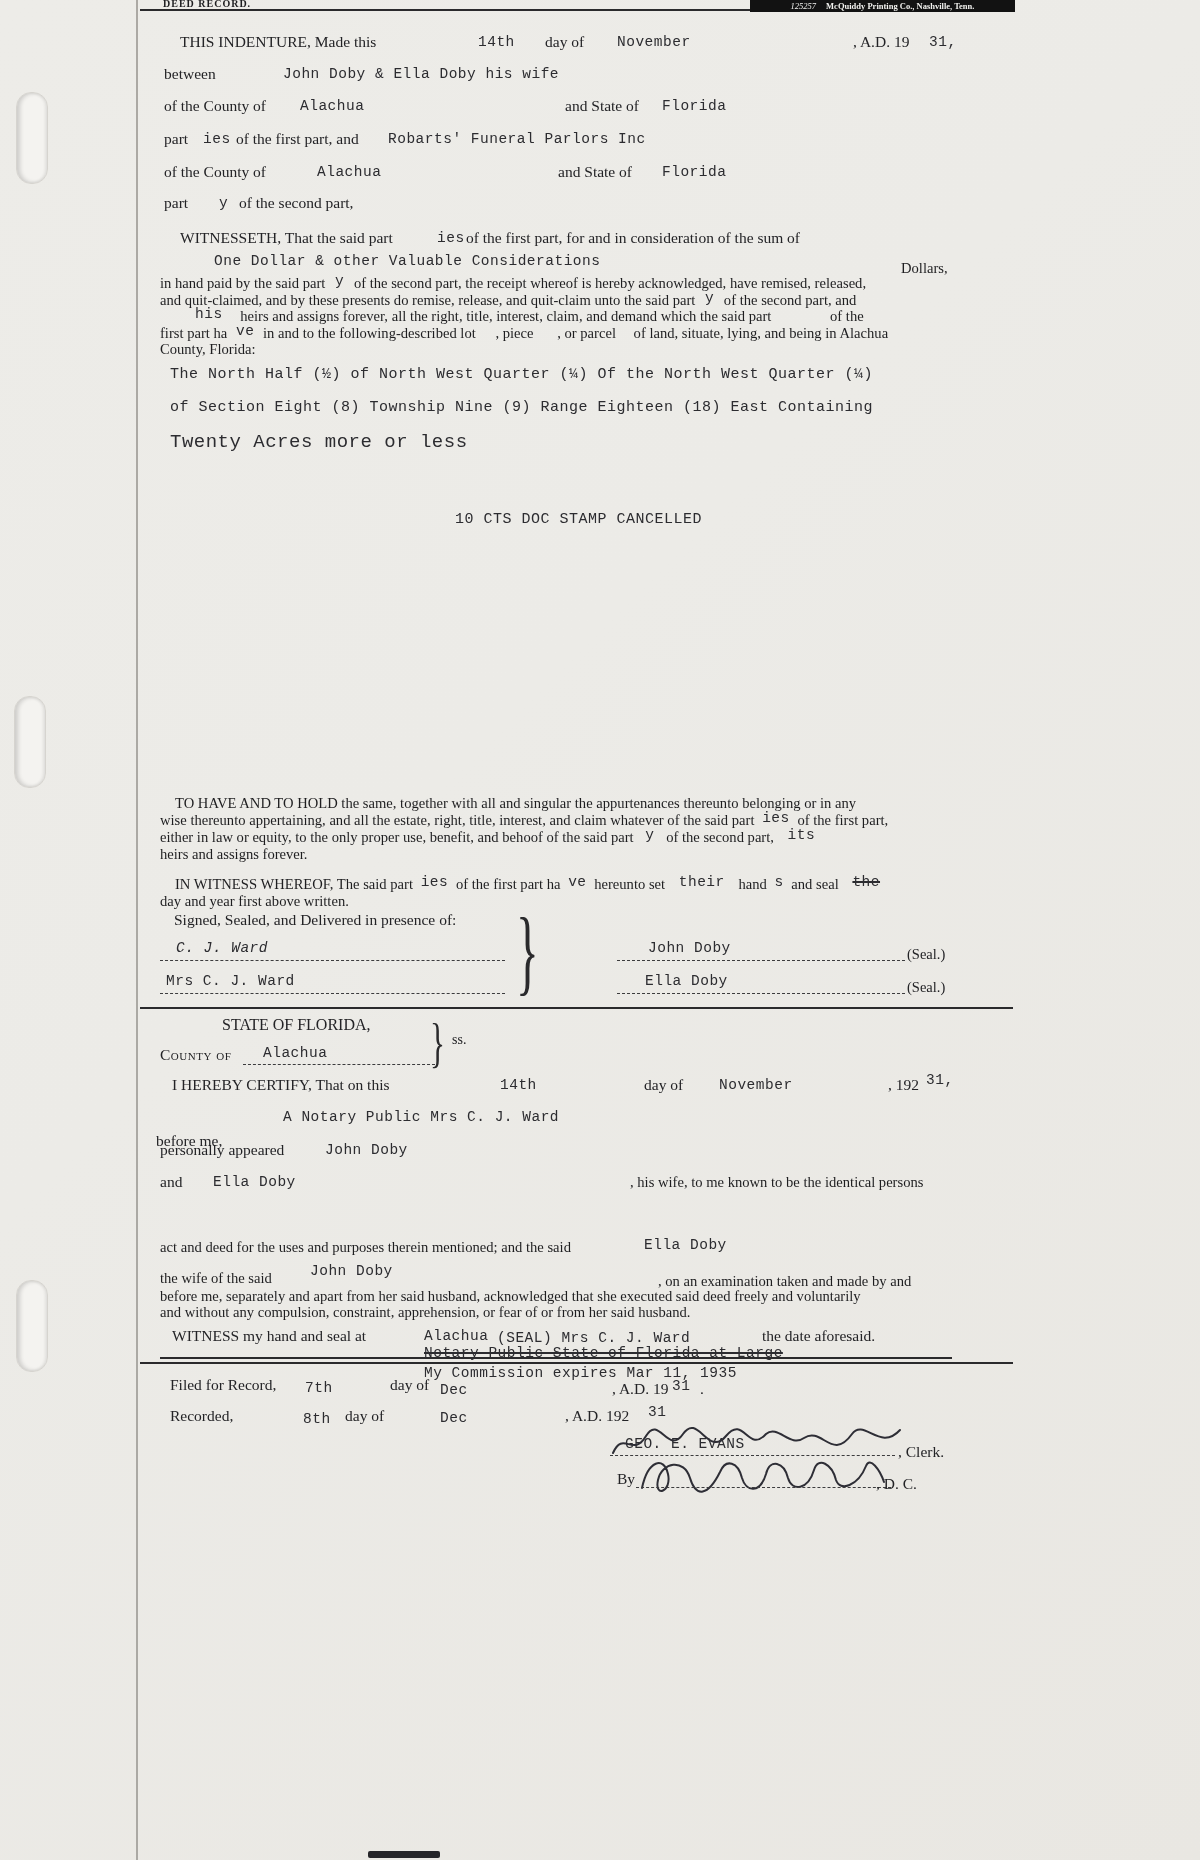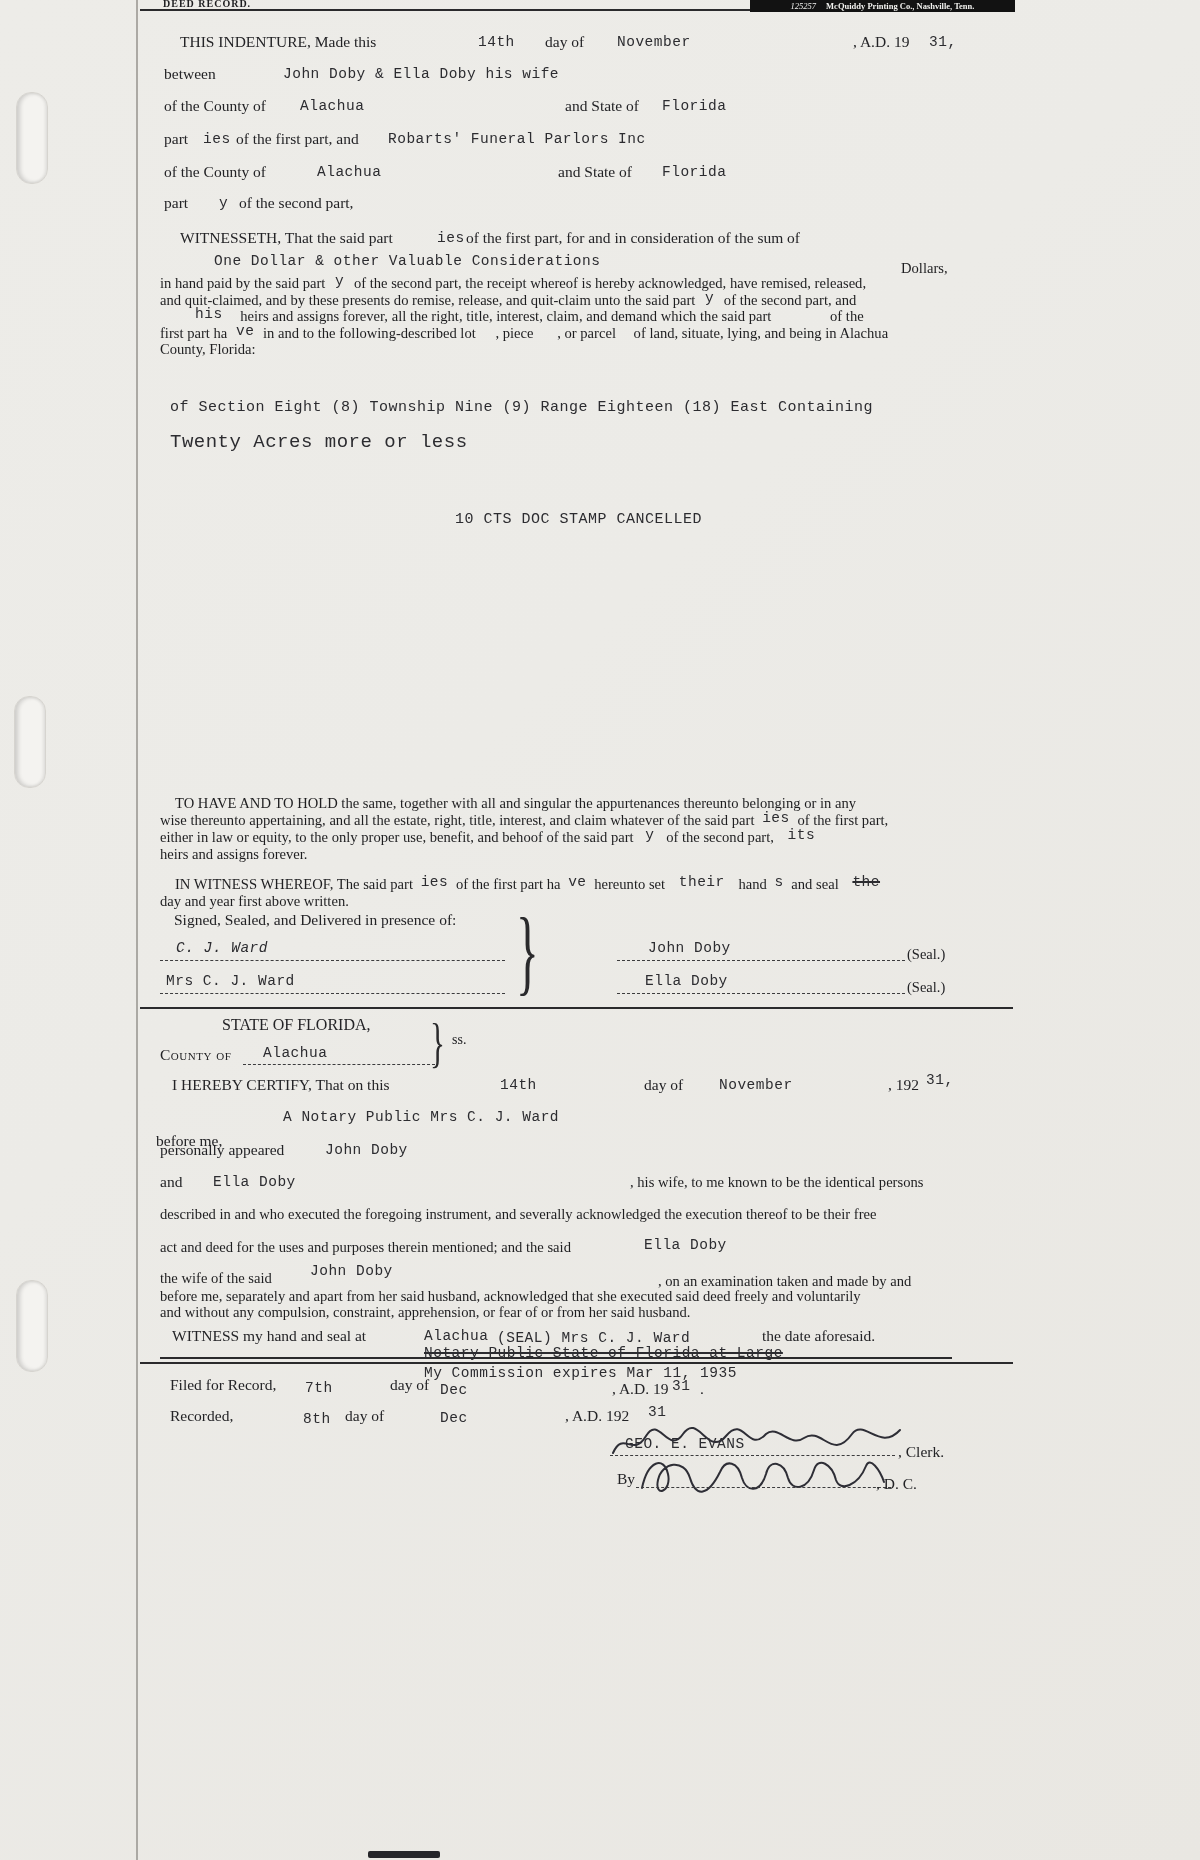--- a/index.html
+++ b/index.html
@@ -107,20 +107,21 @@
     <span class="typed typed-raise" style="margin:0 5px;">ve</span>
     <span>in and to the following-described lot</span>
     <span style="margin-left:16px;">, piece</span>
     <span style="margin-left:20px;">, or parcel</span>
     <span style="margin-left:14px;">of land, situate, lying, and being in Alachua</span>
   </div>
   <div class="abs psmall" style="left:160px;top:341px;">
     <span>County, Florida:</span>
   </div>
 
+  <span class="abs typed" style="left:170px;top:366px;font-size:15px;">The North Half (½) of North West Quarter (¼) Of the North West Quarter (¼)</span>
   <span class="abs typed" style="left:170px;top:399px;font-size:15px;">of Section Eight (8) Township Nine (9) Range Eighteen (18) East Containing</span>
   <span class="abs typed" style="left:170px;top:431px;font-size:19px;">Twenty Acres more or less</span>
 
   <span class="abs typed" style="left:455px;top:511px;font-size:15px;">10 CTS DOC STAMP CANCELLED</span>
 
   <div class="abs psmall" style="left:175px;top:795px;">
     <span>TO HAVE AND TO HOLD the same, together with all and singular the appurtenances thereunto belonging or in any</span>
   </div>
   <div class="abs psmall" style="left:160px;top:812px;">
     <span>wise thereunto appertaining, and all the estate, right, title, interest, and claim whatever of the said part</span>
@@ -187,21 +188,20 @@
   <span class="abs pline" style="left:156px;top:1108px;margin-top:24px;">before me,</span>
   <span class="abs typed" style="left:283px;top:1109px;">A Notary Public Mrs C. J. Ward</span>
 
   <span class="abs pline" style="left:160px;top:1141px;">personally appeared</span>
   <span class="abs typed" style="left:325px;top:1142px;">John Doby</span>
 
   <span class="abs pline" style="left:160px;top:1173px;">and</span>
   <span class="abs typed" style="left:213px;top:1174px;">Ella Doby</span>
   <span class="abs psmall" style="left:630px;top:1174px;">, his wife, to me known to be the identical persons</span>
 
-  <span class="abs psmall" style="left:160px;top:1206px;">described in and who executed the foregoing instrument, and severally acknowledged the execution thereof to be their free</span>
 
   <span class="abs psmall" style="left:160px;top:1239px;">act and deed for the uses and purposes therein mentioned; and the said</span>
   <span class="abs typed" style="left:644px;top:1237px;">Ella Doby</span>
 
   <span class="abs psmall" style="left:160px;top:1270px;">the wife of the said</span>
   <span class="abs typed" style="left:310px;top:1263px;">John Doby</span>
   <span class="abs psmall" style="left:658px;top:1273px;">, on an examination taken and made by and</span>
   <span class="abs psmall" style="left:160px;top:1288px;">before me, separately and apart from her said husband, acknowledged that she executed said deed freely and voluntarily</span>
   <span class="abs psmall" style="left:160px;top:1304px;">and without any compulsion, constraint, apprehension, or fear of or from her said husband.</span>
 

